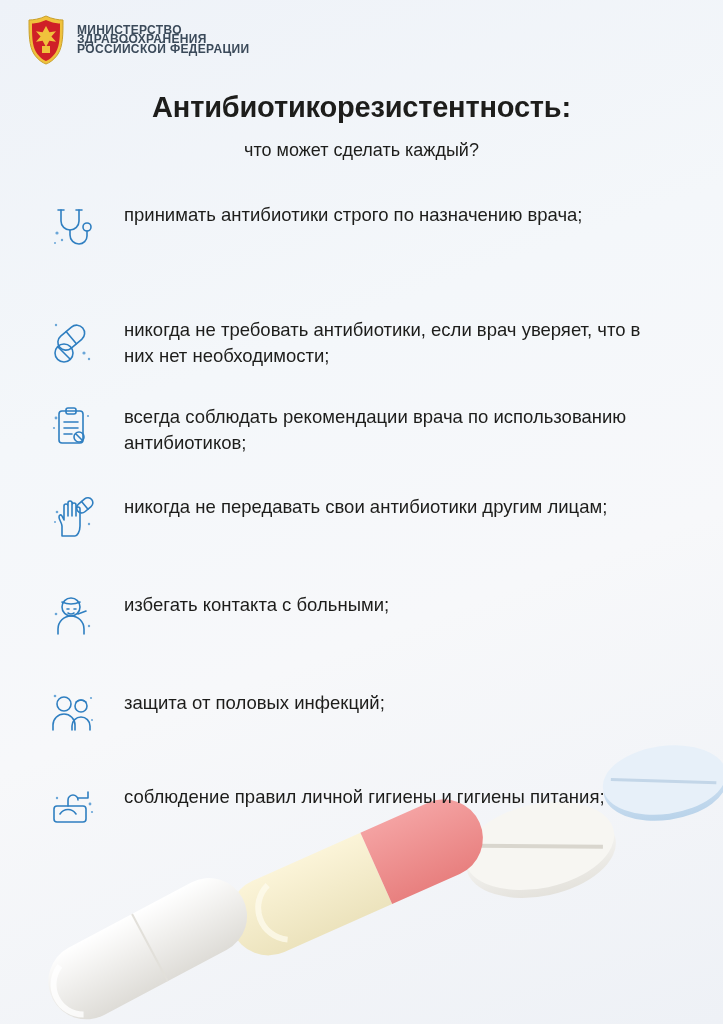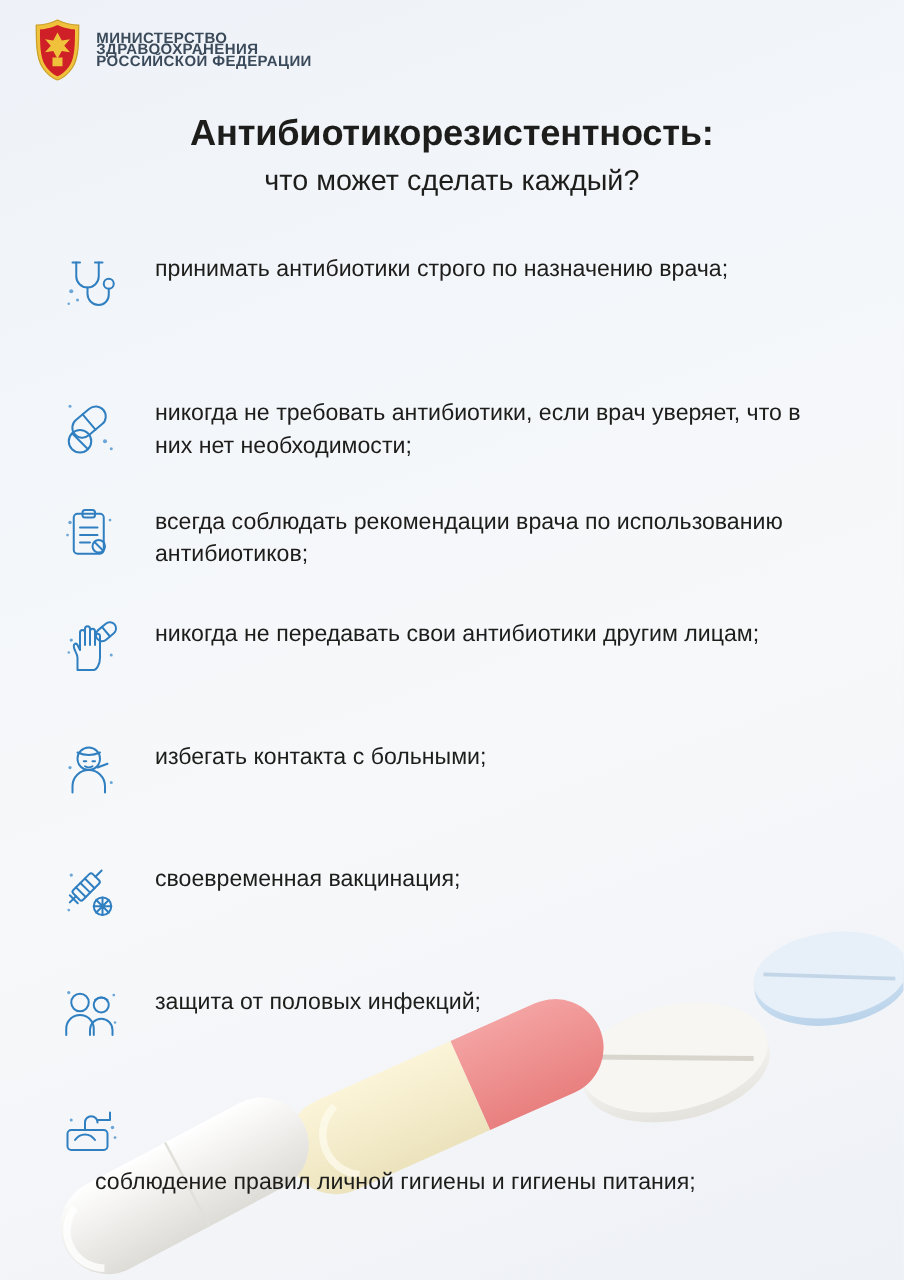--- a/index.html
+++ b/index.html
@@ -65,22 +65,22 @@
     text-align: center;
   }
   .title-main {
     font-size: 29px;
     font-weight: bold;
     color: #1d1d1b;
     letter-spacing: -0.2px;
     line-height: 34px;
   }
   .title-sub {
-    margin-top: 6px;
-    font-size: 23px;
+    margin-top: 12px;
+    font-size: 18px;
     color: #1d1d1b;
     line-height: 28px;
   }
 
   
   .list {
     position: absolute;
     top: 200px;
     left: 48px;
     width: 620px;
@@ -108,21 +108,21 @@
   }
 
   
   .item.i0 { margin-bottom: 34px; }
   .item.i1 { margin-bottom: 24px; align-items: center; }
   .item.i2 { margin-bottom: 18px; }
   .item.i3 { margin-bottom: 26px; }
   .item.i4 { margin-bottom: 26px; text-align: right; }
   .item.i5 { margin-bottom: 26px; }
   .item.i6 { margin-bottom: 22px; text-align: center; }
-  .item.i7 { margin-bottom: 0; flex-direction: column; }
+  .item.i7 { margin-bottom: 0; }
 
   .icon-stroke {
     fill: none;
     stroke: #2f7fc1;
     stroke-width: 1.6;
     stroke-linecap: round;
     stroke-linejoin: round;
   }
   .icon-dot {
     fill: #6aa6d8;
@@ -264,34 +264,20 @@
         <path class="icon-stroke" d="M19 17 h2 M26 17 h2"></path>
         <path class="icon-stroke" d="M20 21 q3 2 6 0"></path>
         <path class="icon-stroke" d="M10 42 v-5 a13 13 0 0 1 26 0 v5"></path>
         <path class="icon-stroke" d="M30 22 l8 -3"></path>
         <circle class="icon-dot" cx="8" cy="22" r="1.3"></circle>
         <circle class="icon-dot" cx="41" cy="34" r="1.2"></circle>
       </svg>
       <div class="item-text">избегать контакта с больными;</div>
     </div>
 
-    <div class="item i5">
-      <svg class="item-icon" viewBox="0 0 48 48">
-        <g transform="rotate(-45 22 22)">
-          <rect class="icon-stroke" x="12" y="14" width="22" height="11" rx="2"></rect>
-          <path class="icon-stroke" d="M34 19 h7 M5 19 h7 M9 15 v9"></path>
-          <path class="icon-stroke" d="M17 14 v11 M22 14 v11 M27 14 v11"></path>
-        </g>
-        <circle class="icon-stroke" cx="34" cy="35" r="7"></circle>
-        <path class="icon-stroke" d="M34 28 v14 M27 35 h14 M29 30 l10 10 M39 30 l-10 10"></path>
-        <circle class="icon-dot" cx="9" cy="10" r="1.3"></circle>
-        <circle class="icon-dot" cx="7" cy="38" r="1.1"></circle>
-      </svg>
-      <div class="item-text">своевременная вакцинация;</div>
-    </div>
 
     <div class="item i6">
       <svg class="item-icon" viewBox="0 0 48 48">
         <circle class="icon-stroke" cx="16" cy="14" r="7"></circle>
         <path class="icon-stroke" d="M5 40 v-5 a11 11 0 0 1 22 0 v5"></path>
         <circle class="icon-stroke" cx="33" cy="16" r="6"></circle>
         <path class="icon-stroke" d="M24 40 v-4 a9 9 0 0 1 18 0 v4"></path>
         <path class="icon-stroke" d="M28 12 q5 -4 10 0"></path>
         <circle class="icon-dot" cx="7" cy="6" r="1.3"></circle>
         <circle class="icon-dot" cx="43" cy="8" r="1.1"></circle>

